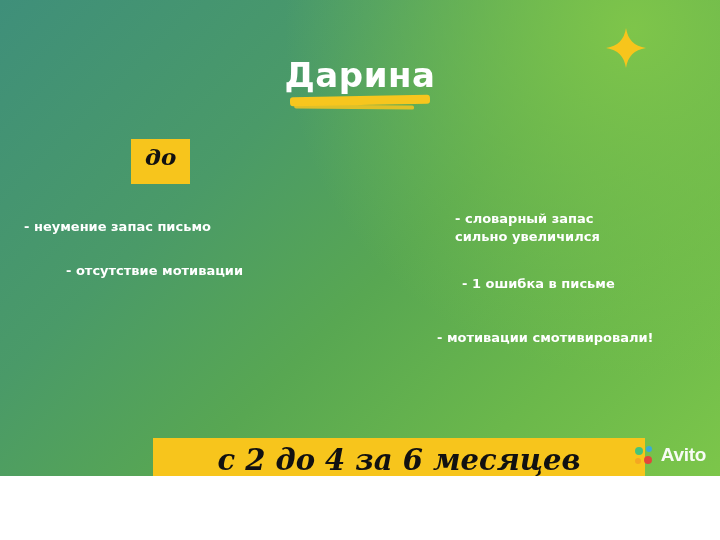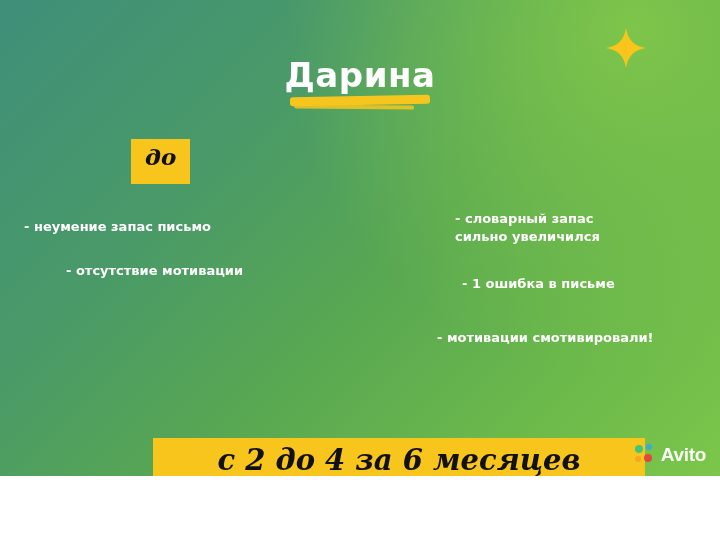--- a/index.html
+++ b/index.html
@@ -127,21 +127,21 @@
     font-size: 29px;
     line-height: 1;
     white-space: nowrap;
   }
   
   .watermark {
     position: absolute;
     right: 14px;
     bottom: 10px;
     display: flex;
-    align-items: flex-start;
+    align-items: flex-end;
     gap: 6px;
     opacity: .95;
   }
   .wm-dots {
     width: 20px;
     height: 20px;
     position: relative;
   }
   .wm-dots i {
     position: absolute;

